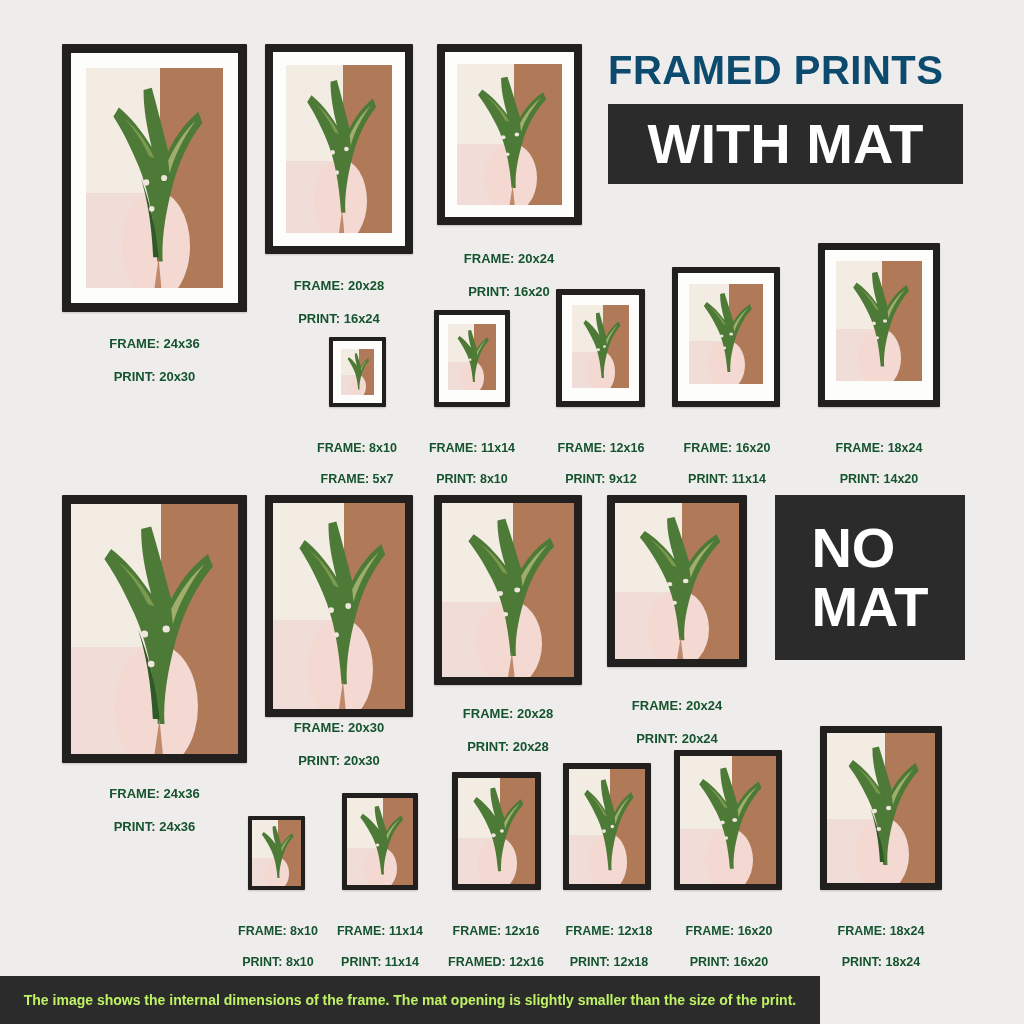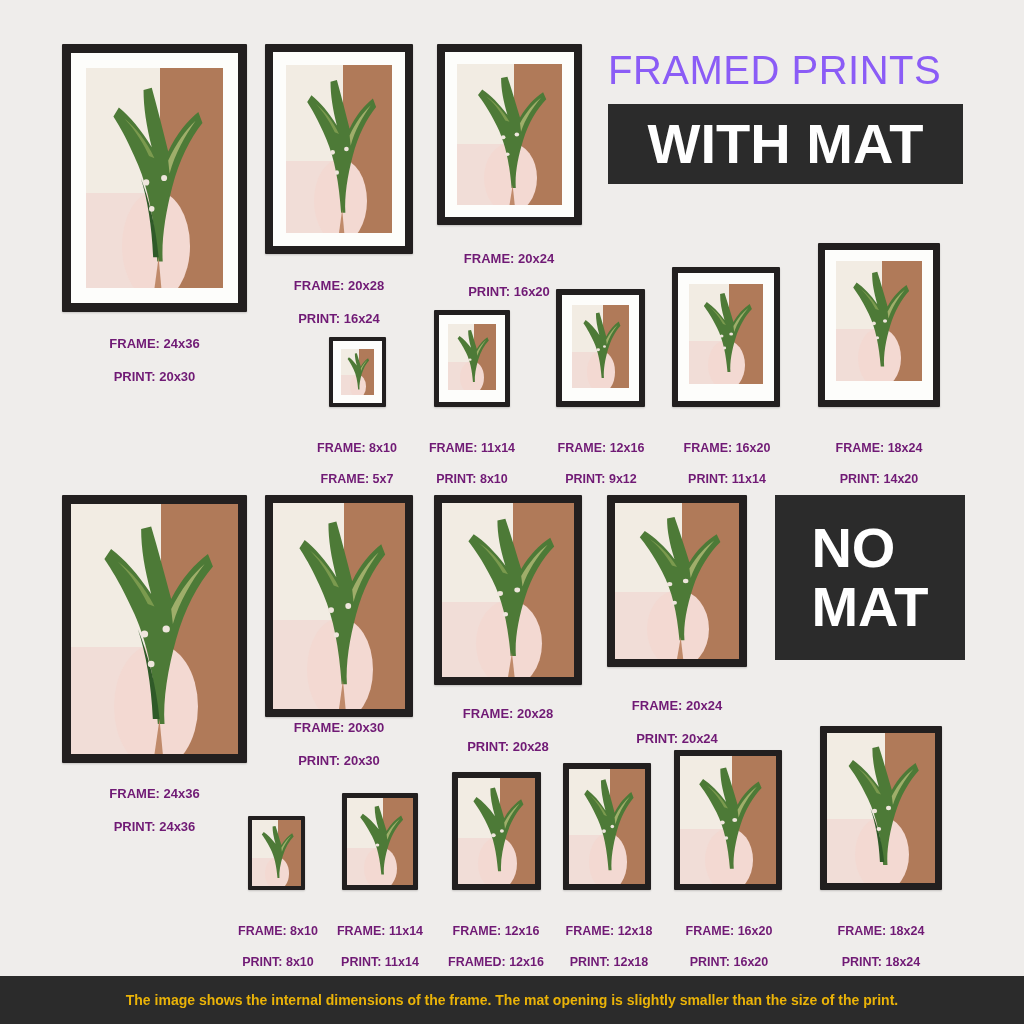--- a/index.html
+++ b/index.html
@@ -18,22 +18,22 @@
     position: absolute;
     left: 0; top: 0;
     width: 1024px;
     height: 1024px;
     background: #efedeb;
   }
 
   
   .head-line1 {
     position: absolute;
-    font-weight: normal;
-    color: #8b5cf6;
+    font-weight: bold;
+    color: #0c4a6e;
     letter-spacing: 0.5px;
     white-space: nowrap;
   }
   .head-box {
     position: absolute;
     background: #2b2b2b;
     color: #ffffff;
     font-weight: bold;
     display: flex;
     align-items: center;
@@ -61,21 +61,21 @@
   }
   .art {
     position: absolute;
     overflow: hidden;
     background: #efe6dd;
   }
   .caption {
     position: absolute;
     text-align: center;
     font-weight: bold;
-    color: #701a75;
+    color: #14532d;
     line-height: 1.25;
     white-space: pre-line;
   }
 
   
   .art .sky {
     position: absolute;
     left: 0; top: 0; width: 100%; height: 100%;
     background: #f2ece3;
   }
@@ -110,23 +110,23 @@
     width: 100%;
     height: 100%;
     display: block;
   }
 
   
   .footer {
     position: absolute;
     left: 0;
     bottom: 0;
-    width: 1024px;
+    width: 820px;
     background: #2b2b2b;
-    color: #eab308;
+    color: #bef264;
     font-weight: bold;
     font-size: 14px;
     display: flex;
     align-items: center;
     justify-content: center;
     text-align: center;
   }
 </style>
 </head>
 <body>

